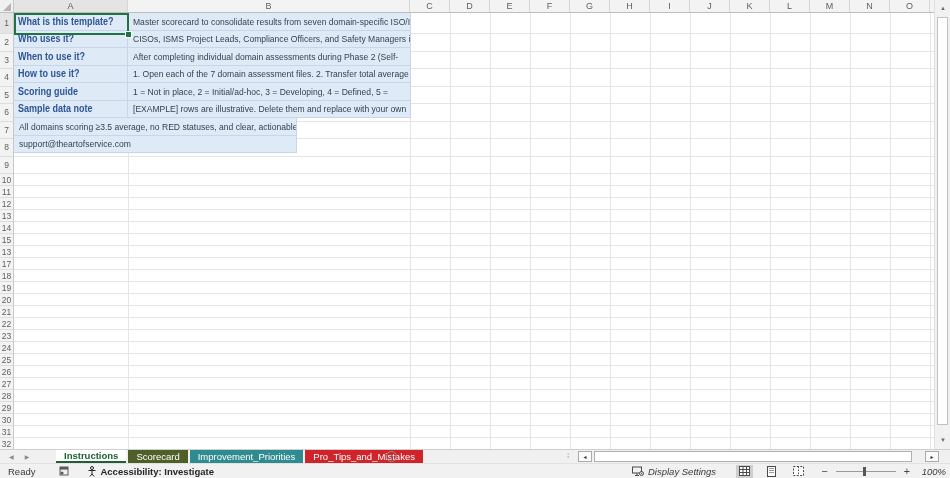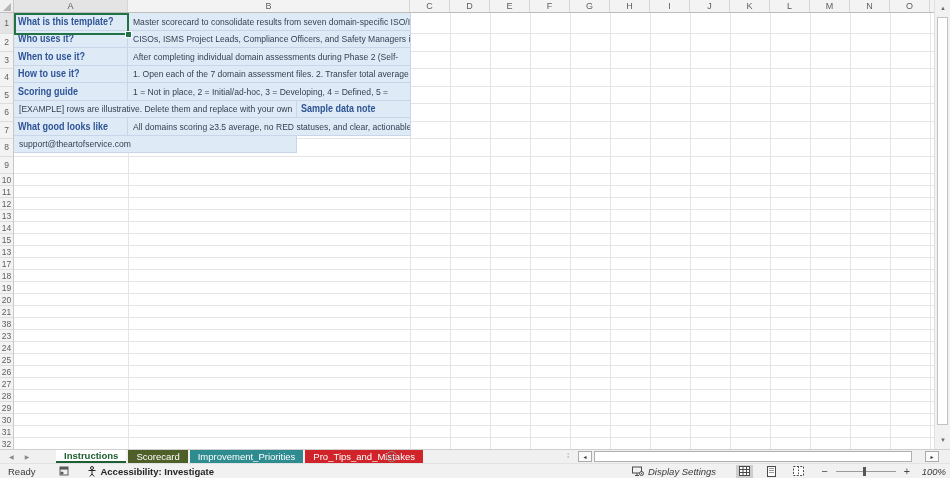--- a/index.html
+++ b/index.html
@@ -114,21 +114,21 @@
       <div class="rownum" style="height: 12px;">12</div>
       <div class="rownum" style="height: 12px;">13</div>
       <div class="rownum" style="height: 12px;">14</div>
       <div class="rownum" style="height: 12px;">15</div>
       <div class="rownum" style="height: 12px;">13</div>
       <div class="rownum" style="height: 12px;">17</div>
       <div class="rownum" style="height: 12px;">18</div>
       <div class="rownum" style="height: 12px;">19</div>
       <div class="rownum" style="height: 12px;">20</div>
       <div class="rownum" style="height: 12px;">21</div>
-      <div class="rownum" style="height: 12px;">38</div>
+      <div class="rownum" style="height: 12px;">22</div>
       <div class="rownum" style="height: 12px;">23</div>
       <div class="rownum" style="height: 12px;">24</div>
       <div class="rownum" style="height: 12px;">25</div>
       <div class="rownum" style="height: 12px;">26</div>
       <div class="rownum" style="height: 12px;">27</div>
       <div class="rownum" style="height: 12px;">28</div>
       <div class="rownum" style="height: 12px;">29</div>
       <div class="rownum" style="height: 12px;">30</div>
       <div class="rownum" style="height: 12px;">31</div>
       <div class="rownum" style="height: 12px;">32</div>
@@ -207,31 +207,28 @@
         </div>
         <div class="trow dt">
           <div class="tcell ca" style="background: rgb(222, 235, 247);">
             <span class="sx itemtxt" style="color: rgb(47, 84, 150);">Scoring guide</span>
           </div>
           <div class="tcell cb" style="background: rgb(222, 235, 247);">
             <span class="sx dettxt" style="color: rgb(51, 63, 79);">1 = Not in place, 2 = Initial/ad-hoc, 3 = Developing, 4 = Defined, 5 =</span>
           </div>
         </div>
         <div class="trow dt">
+          <div class="tcell ca" style="background: rgb(222, 235, 247);">
+            <span class="sx itemtxt" style="color: rgb(47, 84, 150);">Sample data note</span>
+          </div>
           <div class="tcell cb" style="background: rgb(222, 235, 247);">
             <span class="sx dettxt" style="color: rgb(51, 63, 79);">[EXAMPLE] rows are illustrative. Delete them and replace with your own</span>
           </div>
-          <div class="tcell ca" style="background: rgb(222, 235, 247);">
-            <span class="sx itemtxt" style="color: rgb(47, 84, 150);">Sample data note</span>
-          </div>
-        </div>
-        <div class="trow dt">
-          <div class="tcell ca" style="background: rgb(222, 235, 247);">
-            <span class="sx itemtxt" style="color: rgb(47, 84, 150);">What good looks like</span>
-          </div>
+        </div>
+        <div class="trow dt">
           <div class="tcell cb" style="background: rgb(222, 235, 247);">
             <span class="sx dettxt" style="color: rgb(51, 63, 79);">All domains scoring ≥3.5 average, no RED statuses, and clear, actionable</span>
           </div>
         </div>
         <div class="trow dt">
           <div class="tcell cb" style="background: rgb(222, 235, 247);">
             <span class="sx dettxt" style="color: rgb(51, 63, 79);">support@theartofservice.com</span>
           </div>
         </div>
       </div>

